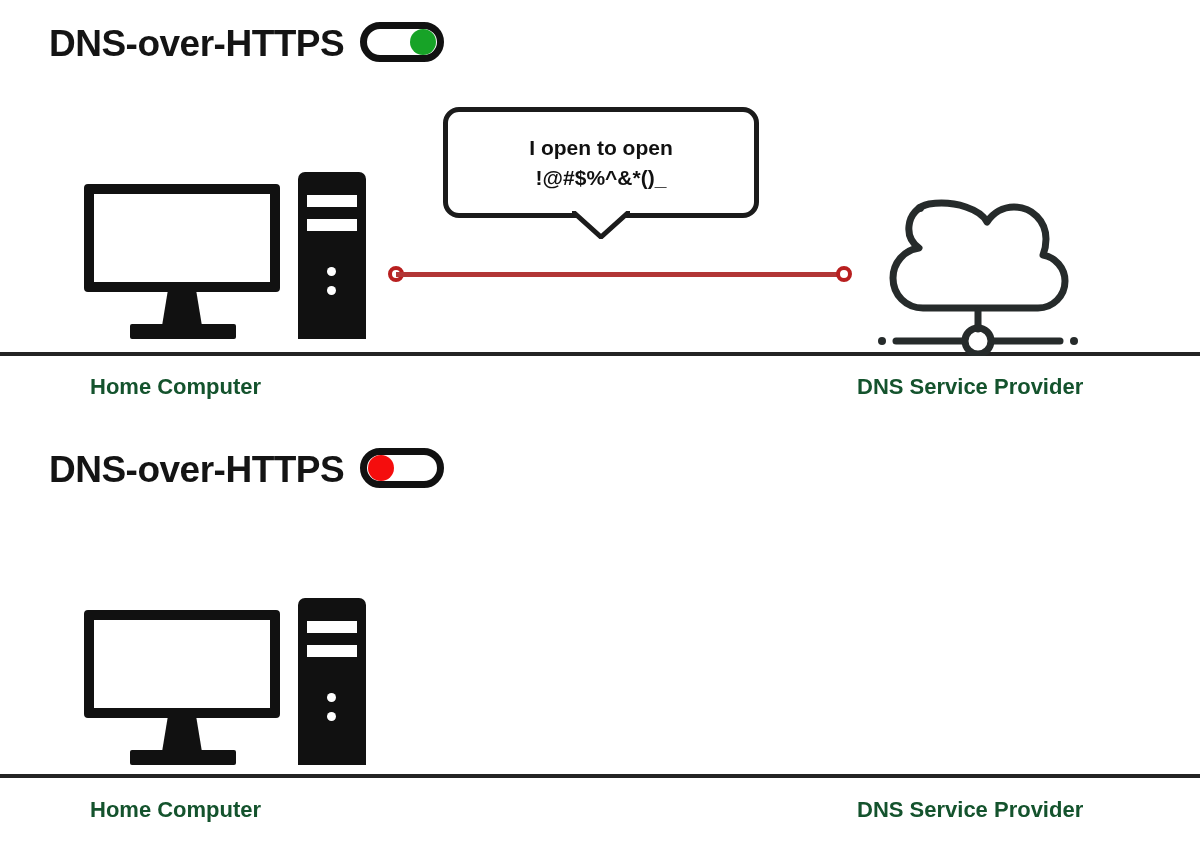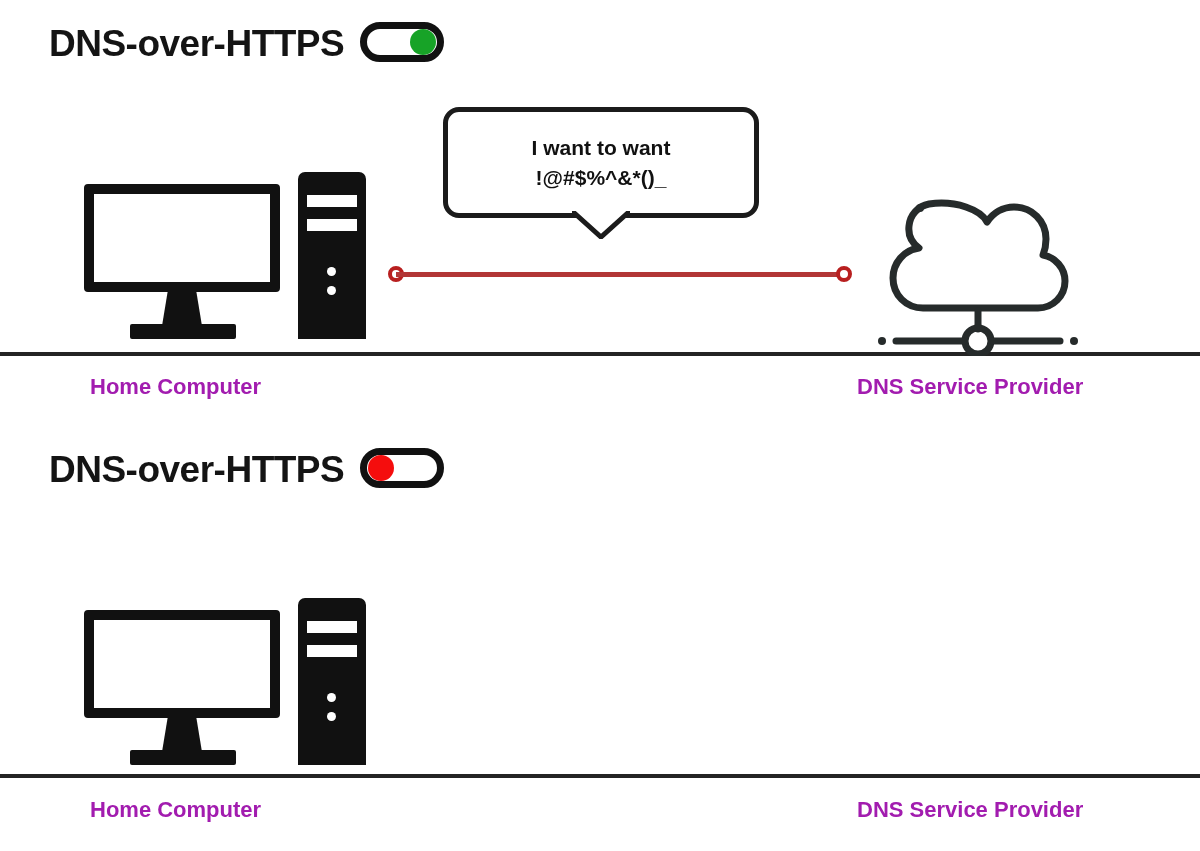--- a/index.html
+++ b/index.html
@@ -210,42 +210,42 @@
     height: 160px;
   }
   #panel-doh-on  .cloud { left: 866px; top: 196px; }
   .cloud svg { display: block; width: 100%; height: 100%; }
 
   
   .caption {
     position: absolute;
     font-size: 22px;
     font-weight: bold;
-    color: #a21caf;
+    color: #14532d;
     white-space: nowrap;
   }
   .caption-home { left: 90px; }
   .caption-dns  { left: 857px; }
   #panel-doh-on  .caption { top: 374px; }
   #panel-doh-off .caption { top: 371px; }
 </style>
 </head>
 <body>
 
 <section class="panel" id="panel-doh-on">
 
   <div class="heading-row">
     <div class="heading-title">DNS-over-HTTPS</div>
     <div class="toggle is-on">
       <span class="toggle-knob"></span>
     </div>
   </div>
 
   <div class="bubble">
-    <div class="bubble-line">I want to want</div>
+    <div class="bubble-line">I open to open</div>
     <div class="bubble-line">!@#$%^&amp;*()_</div>
     <div class="bubble-tail">
       <svg viewBox="0 0 58 28" xmlns="http://www.w3.org/2000/svg">
         <path d="M0 0 L29 26 L58 0" fill="#ffffff" stroke="#1b1b1b" stroke-width="5" stroke-linejoin="miter"></path>
         <rect x="2" y="-6" width="54" height="6" fill="#ffffff"></rect>
       </svg>
     </div>
   </div>
 
   <div class="ground-line"></div>

